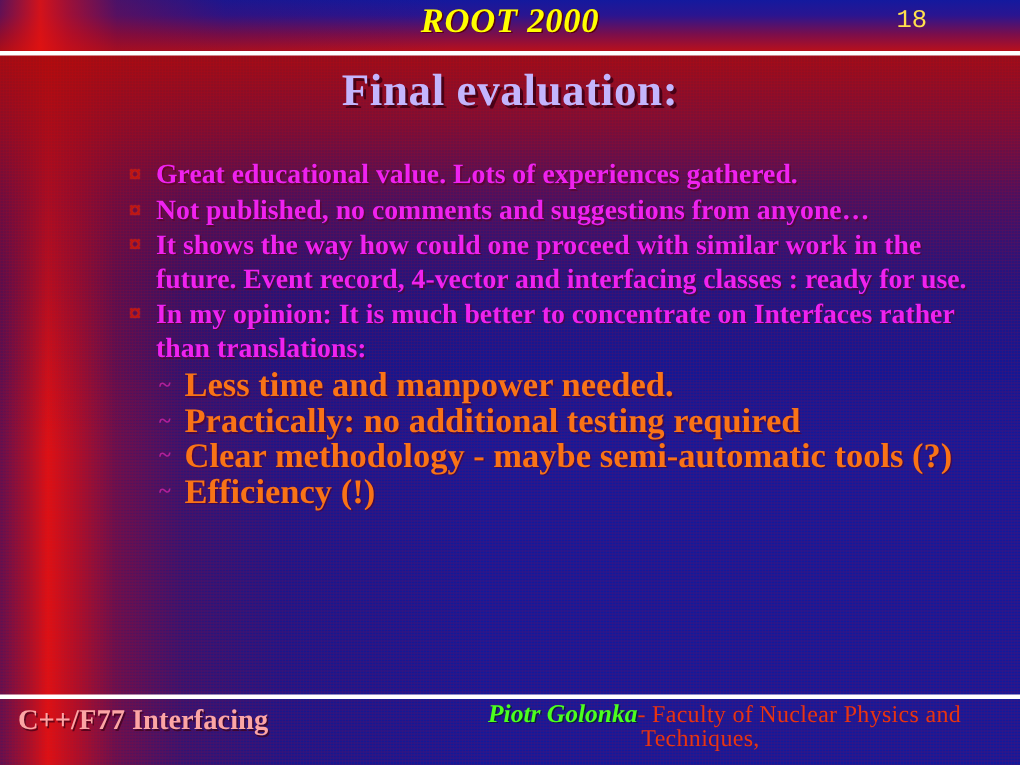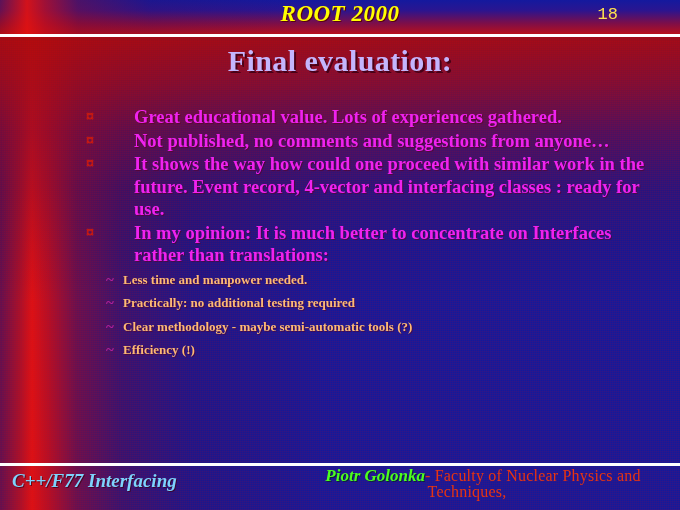--- a/index.html
+++ b/index.html
@@ -154,21 +154,20 @@
     line-height: 22px;
     text-shadow: 0 0 1px #ff3a10;
   }
   .bullet-text {
     flex: 1 1 auto;
     color: #ef22ef;
     font-weight: bold;
     font-size: 18.5px;
     line-height: 22.5px;
     text-shadow: 1px 1px 0 rgba(90,0,30,0.55);
-    margin-left: 30px;
   }
   .sub-list {
     margin-top: 2px;
     margin-left: 20px;
   }
   .sub-bullet {
     display: flex;
     align-items: flex-start;
     margin-bottom: 1px;
   }
@@ -176,44 +175,43 @@
     flex: 0 0 auto;
     width: 17px;
     color: #b0209a;
     font-size: 15px;
     font-weight: bold;
     line-height: 22px;
     letter-spacing: -1px;
   }
   .sub-text {
     flex: 1 1 auto;
-    color: #fdba74;
-    font-weight: bold;
-    font-size: 13px;
+    color: #f97316;
+    font-weight: bold;
+    font-size: 23px;
     line-height: 22.5px;
     text-shadow: 1px 1px 0 rgba(90,0,30,0.55);
   }
 
   
   .footer {
     position: absolute;
     left: 0; right: 0;
     top: 466px;
     height: 44px;
     z-index: 3;
   }
   .footer-left {
     position: absolute;
     left: 12px;
     top: 4px;
-    color: #7dd3fc;
+    color: #fca5a5;
     font-weight: bold;
     font-size: 19px;
     text-shadow: 1px 1px 0 rgba(60,0,20,0.7);
-    font-style: italic;
   }
   .footer-right {
     position: absolute;
     left: 262px;
     right: 8px;
     top: 2px;
     text-align: center;
     line-height: 16px;
   }
   .author {

